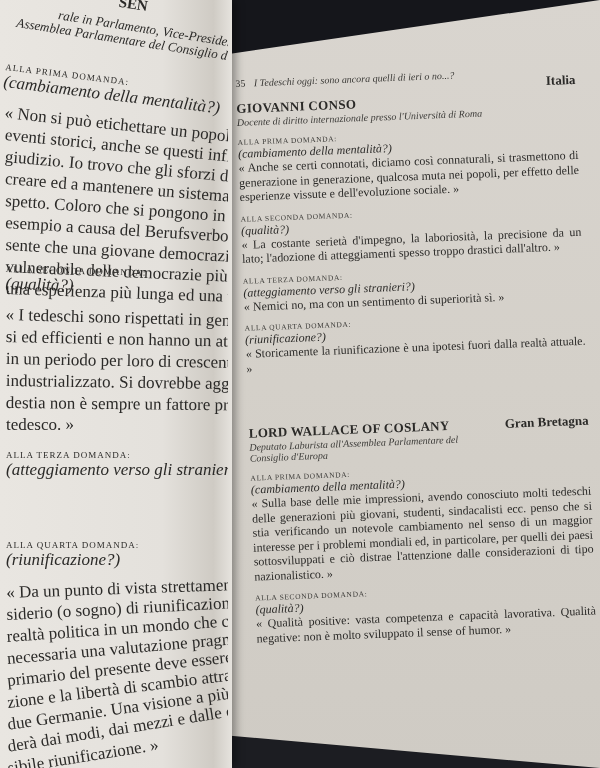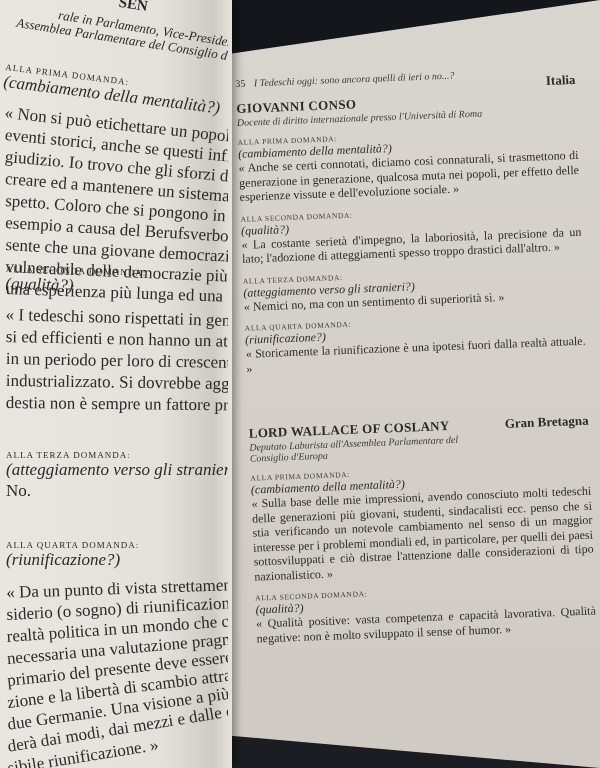--- a/index.html
+++ b/index.html
@@ -141,26 +141,26 @@
     <div class="lp-block" style="top:264px; transform: rotate(1.5deg); transform-origin:0 0;">
       <div class="lp-label">ALLA SECONDA DOMANDA:</div>
       <div class="lp-topic">(qualità?)</div>
     </div>
     <div class="lp-block" style="top:304px;">
       <div class="lp-text" style="transform: rotate(1.5deg); transform-origin:0 0;">« I tedeschi sono rispettati in genere perché</div>
       <div class="lp-text" style="transform: rotate(1.2deg); transform-origin:0 0;">si ed efficienti e non hanno un atteggiamento</div>
       <div class="lp-text" style="transform: rotate(1deg); transform-origin:0 0;">in un periodo per loro di crescente benessere</div>
       <div class="lp-text" style="transform: rotate(0.8deg); transform-origin:0 0;">industrializzato. Si dovrebbe aggiungere però</div>
       <div class="lp-text" style="transform: rotate(0.6deg); transform-origin:0 0;">destia non è sempre un fattore prevalente</div>
+      <div class="lp-text">tedesco. »</div>
     </div>
 
     <div class="lp-block" style="top:450px;">
       <div class="lp-label">ALLA TERZA DOMANDA:</div>
       <div class="lp-topic">(atteggiamento verso gli stranieri?)</div>
-      <div class="lp-text">No.</div>
     </div>
 
     <div class="lp-block" style="top:540px;">
       <div class="lp-label">ALLA QUARTA DOMANDA:</div>
       <div class="lp-topic">(riunificazione?)</div>
     </div>
     <div class="lp-block" style="top:582px;">
       <div class="lp-text" style="transform: rotate(-2deg); transform-origin:0 0;">« Da un punto di vista strettamente emotivo</div>
       <div class="lp-text" style="transform: rotate(-3deg); transform-origin:0 0;">siderio (o sogno) di riunificazione è comprensibile</div>
       <div class="lp-text" style="transform: rotate(-4deg); transform-origin:0 0;">realtà politica in un mondo che cerca</div>

